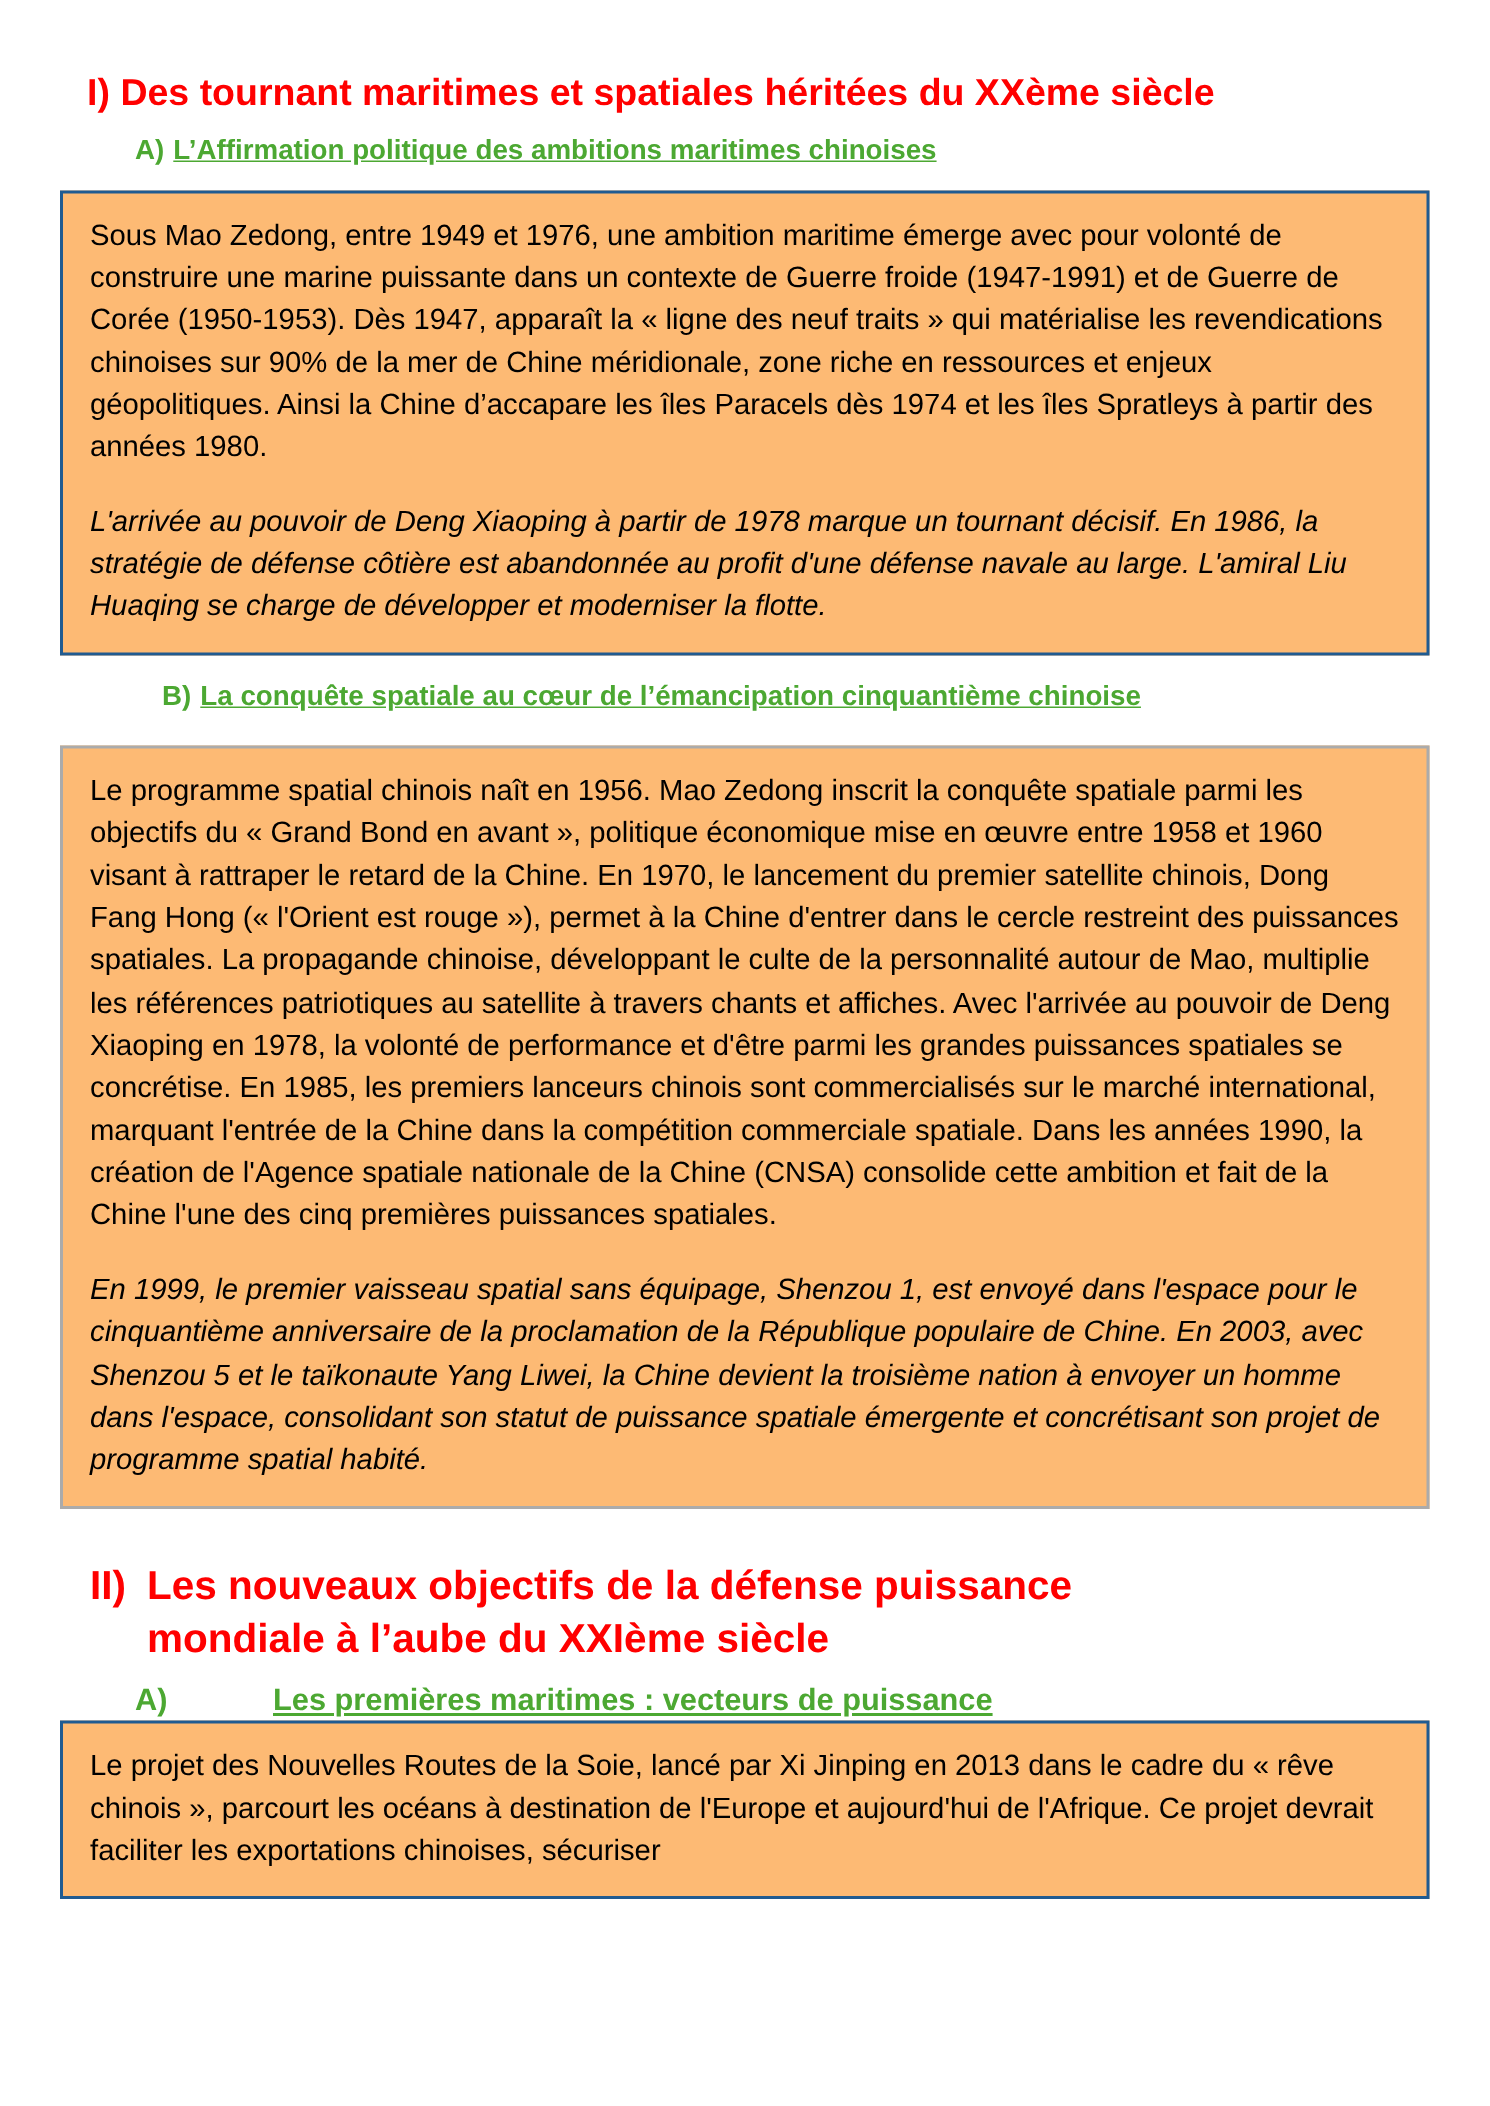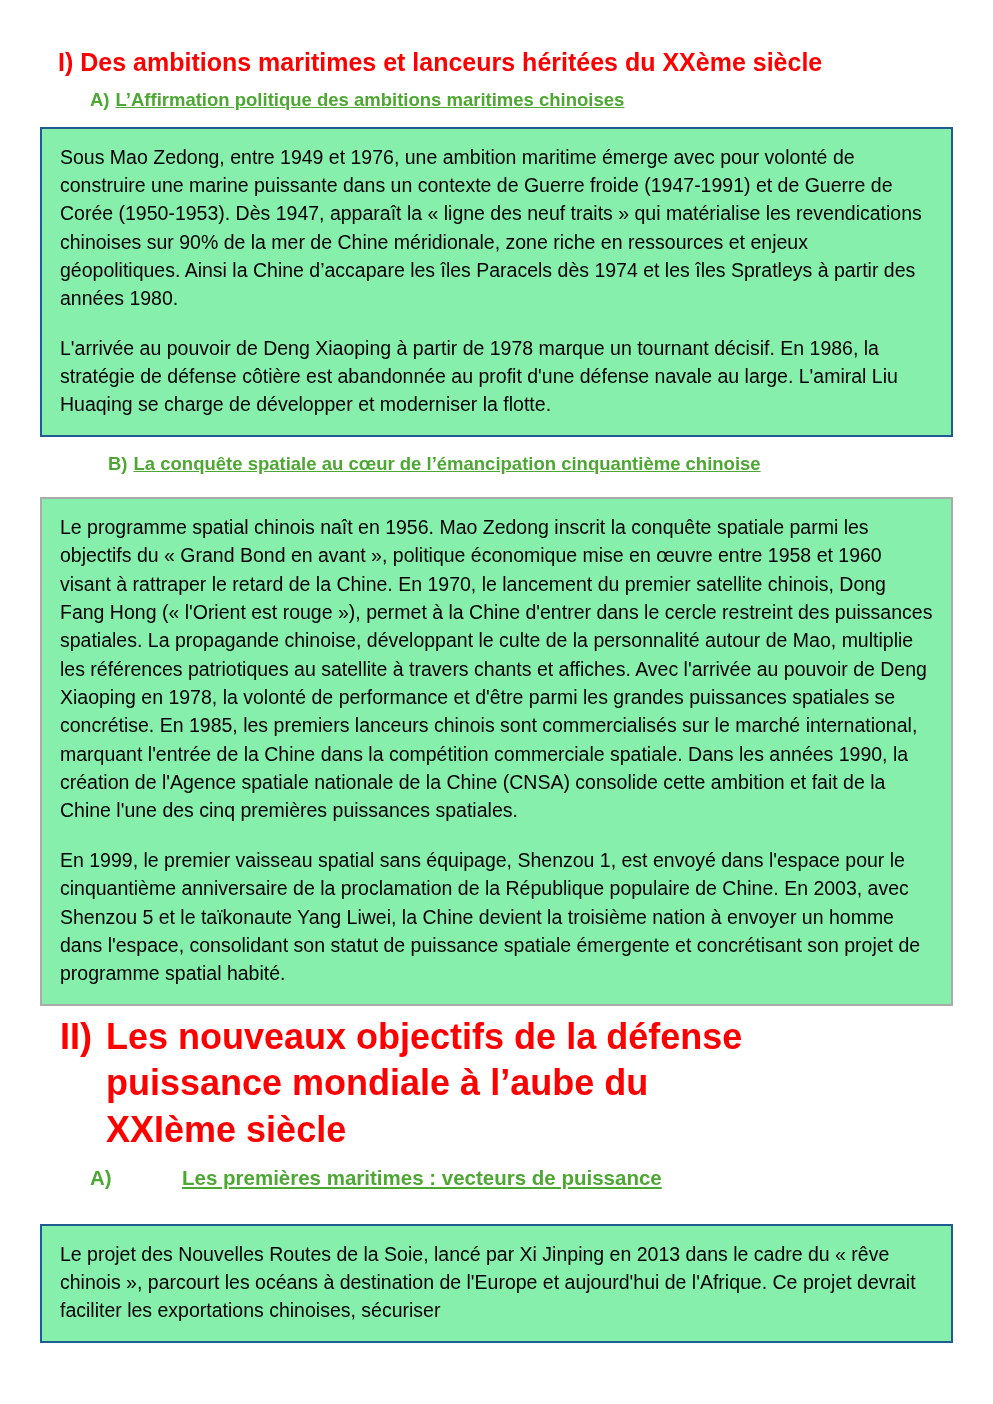--- a/index.html
+++ b/index.html
@@ -40,23 +40,23 @@
   .h1-roman .txt {
     flex: 1 1 auto;
   }
   #sec1-title {
     padding-top: 47px;
     padding-left: 18px;
   }
   #sec1-title .num { margin-right: 7px; }
 
   #sec2-title {
-    padding-top: 8px;
+    padding-top: 34px;
     padding-left: 20px;
-    font-size: 36px;
+    font-size: 27px;
     line-height: 1.30;
   }
   #sec2-title .num { margin-right: 14px; }
   #sec2-title .txt { max-width: 640px; }
 
   .h2-letter {
     color: #4CA832;
     font-weight: bold;
     font-size: 18.5px;
     line-height: 1.3;
@@ -82,52 +82,53 @@
   #sub-2a {
     padding-top: 11px;
     padding-left: 50px;
     font-size: 20.5px;
   }
   #sub-2a .num { width: 92px; flex: 0 0 92px; }
 
   
   .textbox {
     box-sizing: border-box;
-    background: #86efac;
+    background: #fdba74;
     padding: 14px 18px 16px 18px;
   }
   .textbox.blue {
     border: 2px solid #205B91;
   }
   .textbox.gray {
     border: 2px solid #ABABAB;
   }
   .textbox p {
     margin: 0;
     font-size: 19.5px;
     line-height: 1.455;
     color: #000000;
     text-align: left;
   }
   .textbox p + p {
     margin-top: 21px;
+    font-style: italic;
   }
 
   #box-1 { margin-top: 15px; }
   #box-2 { margin-top: 21px; }
-  #box-3 { margin-top: 32px; }
+  #box-3 { margin-top: 0; }
 </style>
 </head>
 <body>
 
 <div class="page">
 
   <h1 class="h1-roman" id="sec1-title">
     <span class="num">I)</span>
-    <span class="txt">Des ambitions maritimes et lanceurs héritées du XXème siècle</span>
+    <span class="txt">Des tournant maritimes et spatiales héritées du XXème siècle</span>
   </h1>
 
   <h2 class="h2-letter" id="sub-1a">
     <span class="num">A)</span>
     <span class="txt">L’Affirmation politique des ambitions maritimes chinoises</span>
   </h2>
 
   <div class="textbox blue" id="box-1">
     <p>Sous Mao Zedong, entre 1949 et 1976, une ambition maritime émerge avec pour volonté de construire une marine puissante dans un contexte de Guerre froide (1947-1991) et de Guerre de Corée (1950-1953). Dès 1947, apparaît la « ligne des neuf traits » qui matérialise les revendications chinoises sur 90% de la mer de Chine méridionale, zone riche en ressources et enjeux géopolitiques. Ainsi la Chine d’accapare les îles Paracels dès 1974 et les îles Spratleys à partir des années 1980.</p>
     <p>L'arrivée au pouvoir de Deng Xiaoping à partir de 1978 marque un tournant décisif. En 1986, la stratégie de défense côtière est abandonnée au profit d'une défense navale au large. L'amiral Liu Huaqing se charge de développer et moderniser la flotte.</p>

